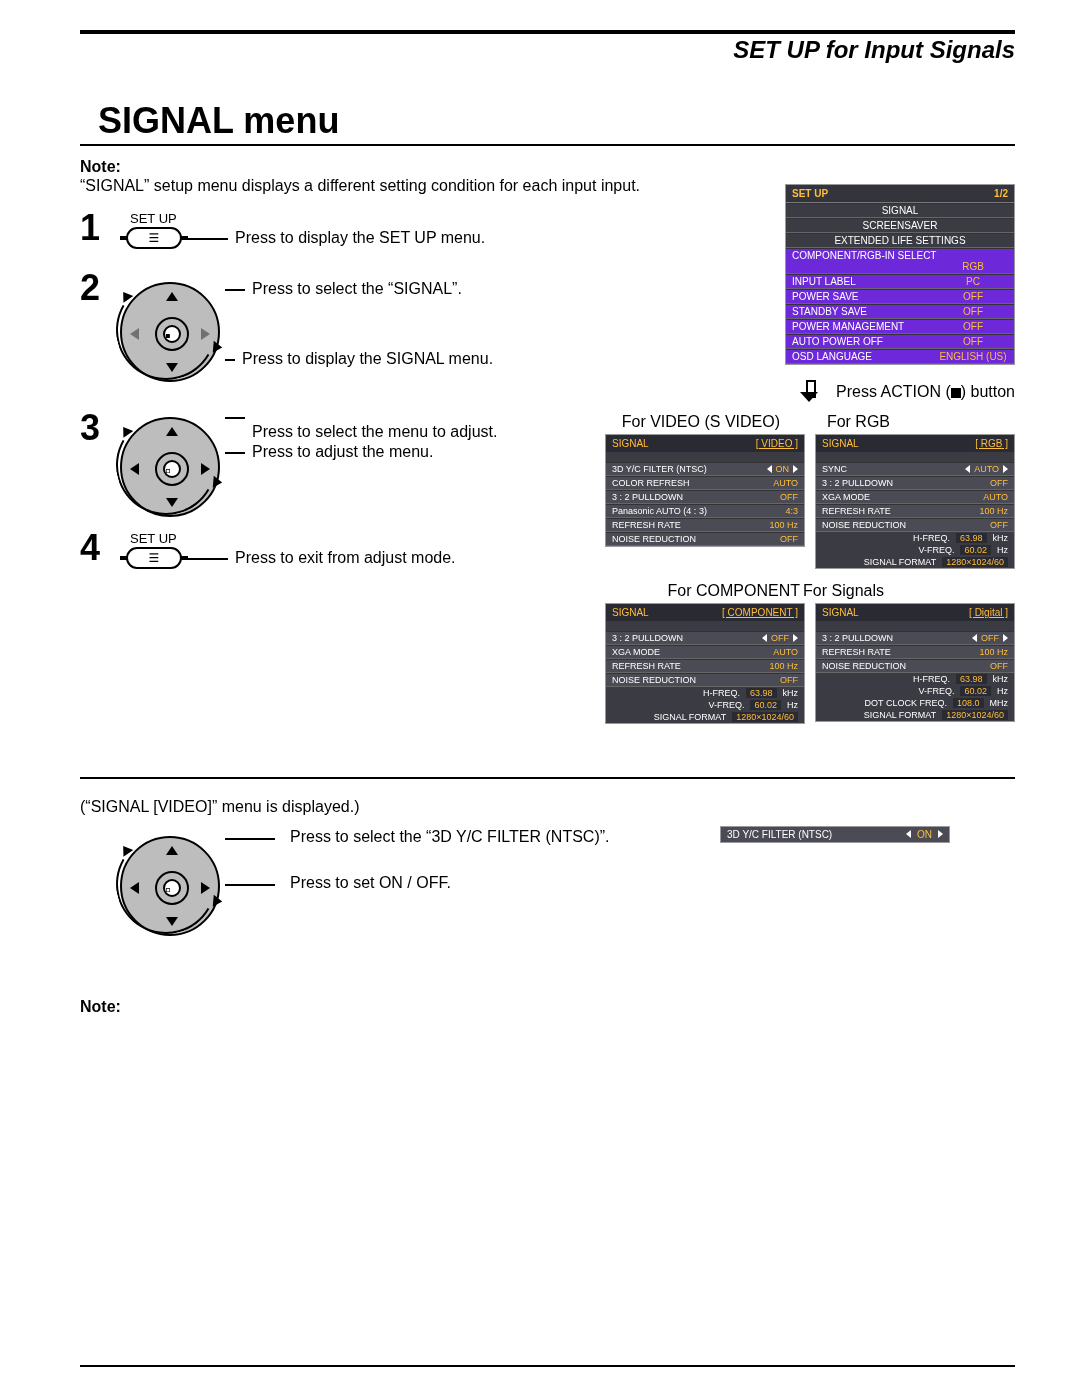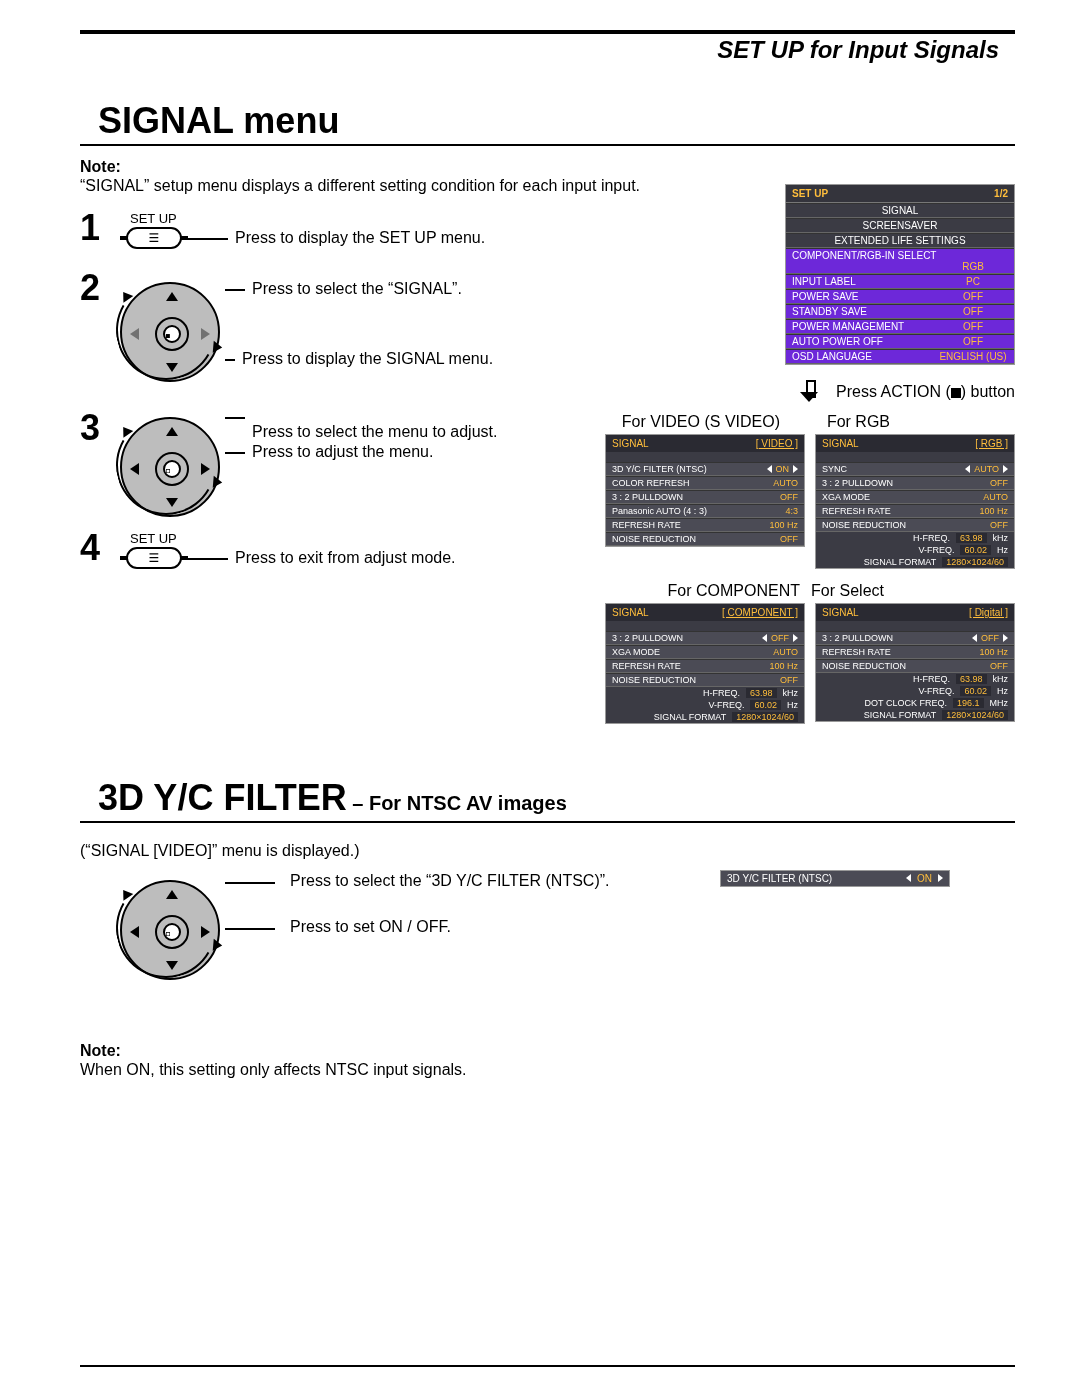--- a/index.html
+++ b/index.html
@@ -14,21 +14,21 @@
   }
   .hr-thick { border: 0; border-top: 4px solid #000; margin: 0; }
   .hr-thin { border: 0; border-top: 2px solid #000; margin: 0; }
   .top-rule { margin-top: 0; }
   .header-row {
     position: relative;
     height: 56px;
   }
   .header-title {
     position: absolute;
-    right: 16px;
+    right: 0;
     top: 2px;
     font-size: 24px;
     font-weight: bold;
     font-style: italic;
   }
   .section-title {
     font-size: 36px;
     font-weight: bold;
     margin: 10px 0 2px 18px;
   }
@@ -364,21 +364,21 @@
 </div>
 
 <div class="action-row">
   <span class="down-arrow"></span>
   <span>Press ACTION (<span style="display:inline-block;width:10px;height:10px;background:#000;vertical-align:middle;"></span>) button</span>
 </div>
 
 <div class="sig-label sig-video-lbl">For VIDEO (S VIDEO)</div>
 <div class="sig-label sig-rgb-lbl">For RGB</div>
 <div class="sig-label sig-comp-lbl">For COMPONENT</div>
-<div class="sig-label sig-dig-lbl">For Select</div>
+<div class="sig-label sig-dig-lbl">For Signals</div>
 
 <div class="osd osd-sig osd-v" id="osd-v">
     <div class="head2">
       <span class="cat">SIGNAL</span>
       <span class="lbl">[ VIDEO ]</span>
     </div>
     <div style="height:10px;background:#3b3b44;"></div>
     <div class="row2">
       <span>3D Y/C FILTER (NTSC)</span>
       <span class="va">
@@ -549,33 +549,30 @@
       <span class="v">63.98</span>
       <span class="u">kHz</span>
     </div>
     <div class="fline">
       <span class="k">V-FREQ.</span>
       <span class="v">60.02</span>
       <span class="u">Hz</span>
     </div>
     <div class="fline">
       <span class="k">DOT CLOCK FREQ.</span>
-      <span class="v">196.1</span>
+      <span class="v">108.0</span>
       <span class="u">MHz</span>
     </div>
     <div class="fline">
       <span class="k">SIGNAL FORMAT</span>
       <span class="v">1280×1024/60</span>
     </div>
   </div>
 
 <div class="section2">
-  <div class="section-title">
-    <span>3D Y/C FILTER</span><span class="sub"> – For NTSC AV images</span>
-  </div>
   <hr class="hr-thin">
   <div style="height:18px;"></div>
   <div class="note-text">(“SIGNAL [VIDEO]” menu is displayed.)</div>
 
   <div class="yc-row">
     <div class="dpad">
       <div class="outer">
         <div class="tri tri-up"></div>
           <div class="tri tri-down"></div>
         <div class="tri tri-left"></div>
@@ -598,18 +595,17 @@
       <span>3D Y/C FILTER (NTSC)</span>
       <span class="va">
           <span class="tri-l"></span>
           <span>ON</span>
           <span class="tri-r"></span>
         </span>
     </div>
   </div>
 
   <div class="note-label">Note:</div>
-  <div class="note-text">When ON, this setting only affects NTSC input signals.</div>
 </div>
 
 <div class="footer">
   <hr class="hr-thin">
 </div>
 
 </body></html>

